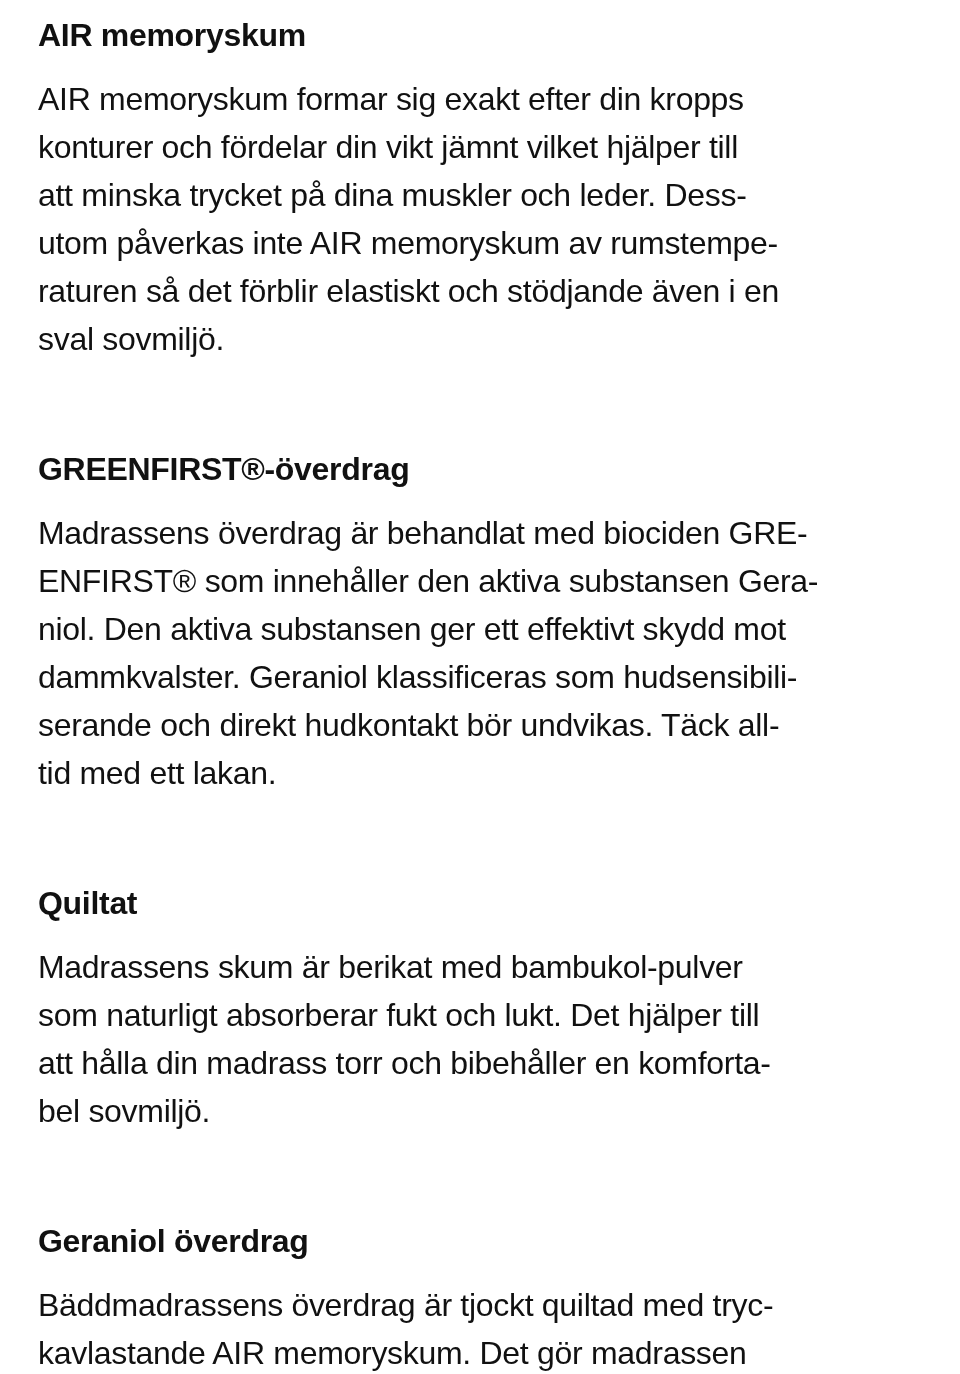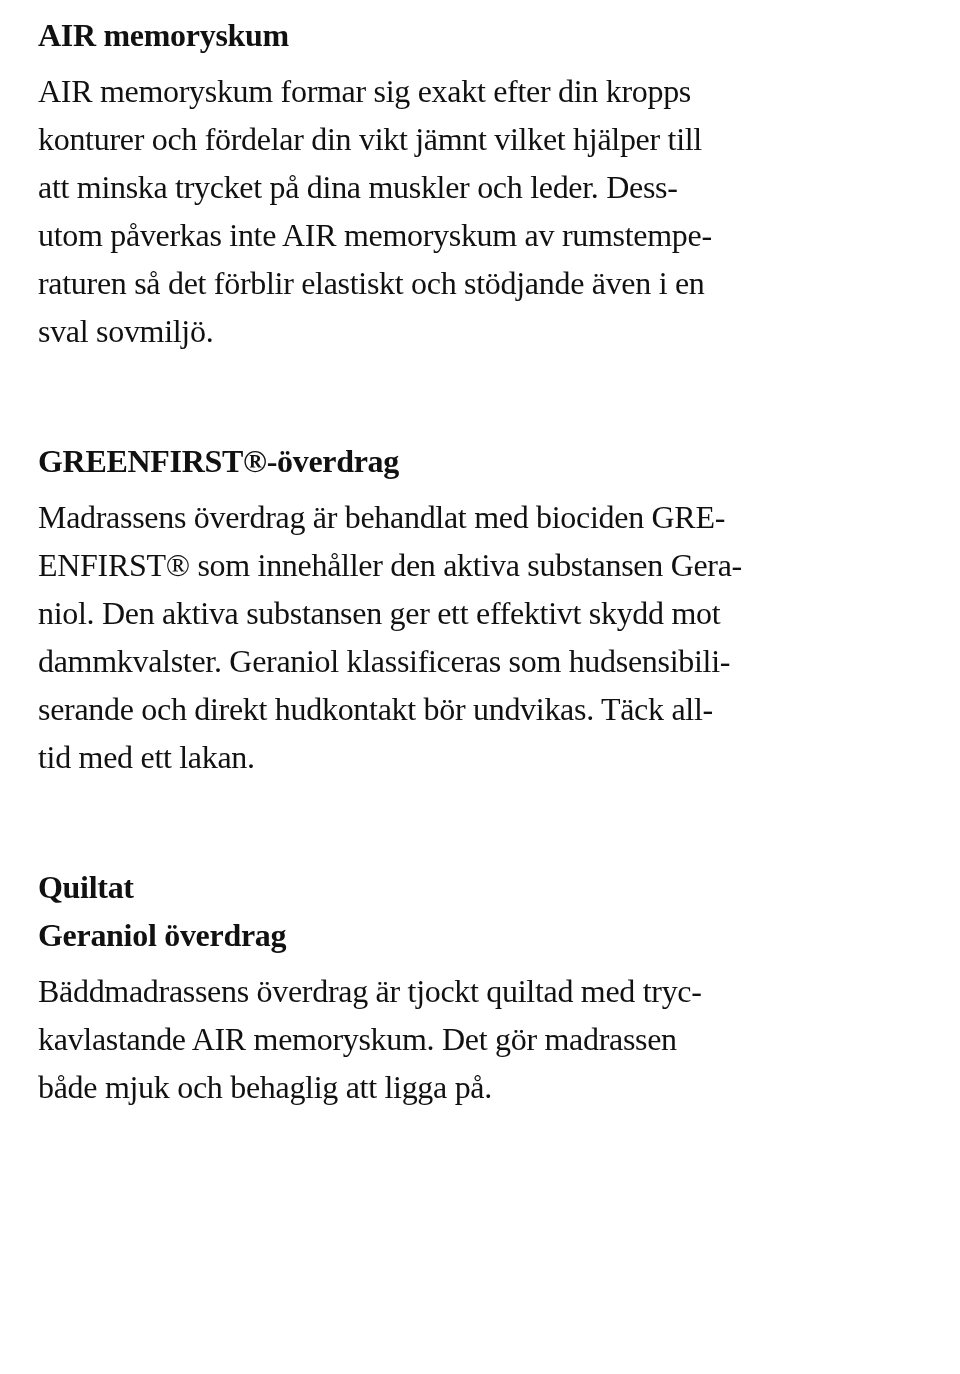--- a/index.html
+++ b/index.html
@@ -14,32 +14,31 @@
     color: #111111;
     font-family: "Liberation Sans", "DejaVu Sans", sans-serif;
   }
   .doc {
     box-sizing: border-box;
     width: 960px;
     padding: 11px 40px 0 38px;
   }
   .section {
     margin: 0;
-    font-family: Liberation Serif, serif;
   }
   .section h2 {
     margin: 0;
     font-size: 32px;
     line-height: 48px;
     font-weight: 700;
     letter-spacing: -0.3px;
     color: #111111;
   }
   .section p {
-    margin: 8px 0 82px 0;
+    margin: 16px 0 82px 0;
     font-size: 32px;
     line-height: 48px;
     font-weight: 400;
     letter-spacing: -0.3px;
     color: #111111;
     white-space: pre-line; 
   }
   .section:last-child p {
     margin-bottom: 0;
   }
@@ -64,20 +63,24 @@
     <p>Madrassens överdrag är behandlat med biociden GRE-
 ENFIRST® som innehåller den aktiva substansen Gera-
 niol. Den aktiva substansen ger ett effektivt skydd mot
 dammkvalster. Geraniol klassificeras som hudsensibili-
 serande och direkt hudkontakt bör undvikas. Täck all-
 tid med ett lakan.</p>
   </section>
 
   <section class="section">
     <h2>Quiltat</h2>
+    <p>Madrassens skum är berikat med bambukol-pulver
+som naturligt absorberar fukt och lukt. Det hjälper till
+att hålla din madrass torr och bibehåller en komforta-
+bel sovmiljö.</p>
   </section>
 
   <section class="section">
     <h2>Geraniol överdrag</h2>
     <p>Bäddmadrassens överdrag är tjockt quiltad med tryc-
 kavlastande AIR memoryskum. Det gör madrassen
 både mjuk och behaglig att ligga på.</p>
   </section>
 
 </main>

